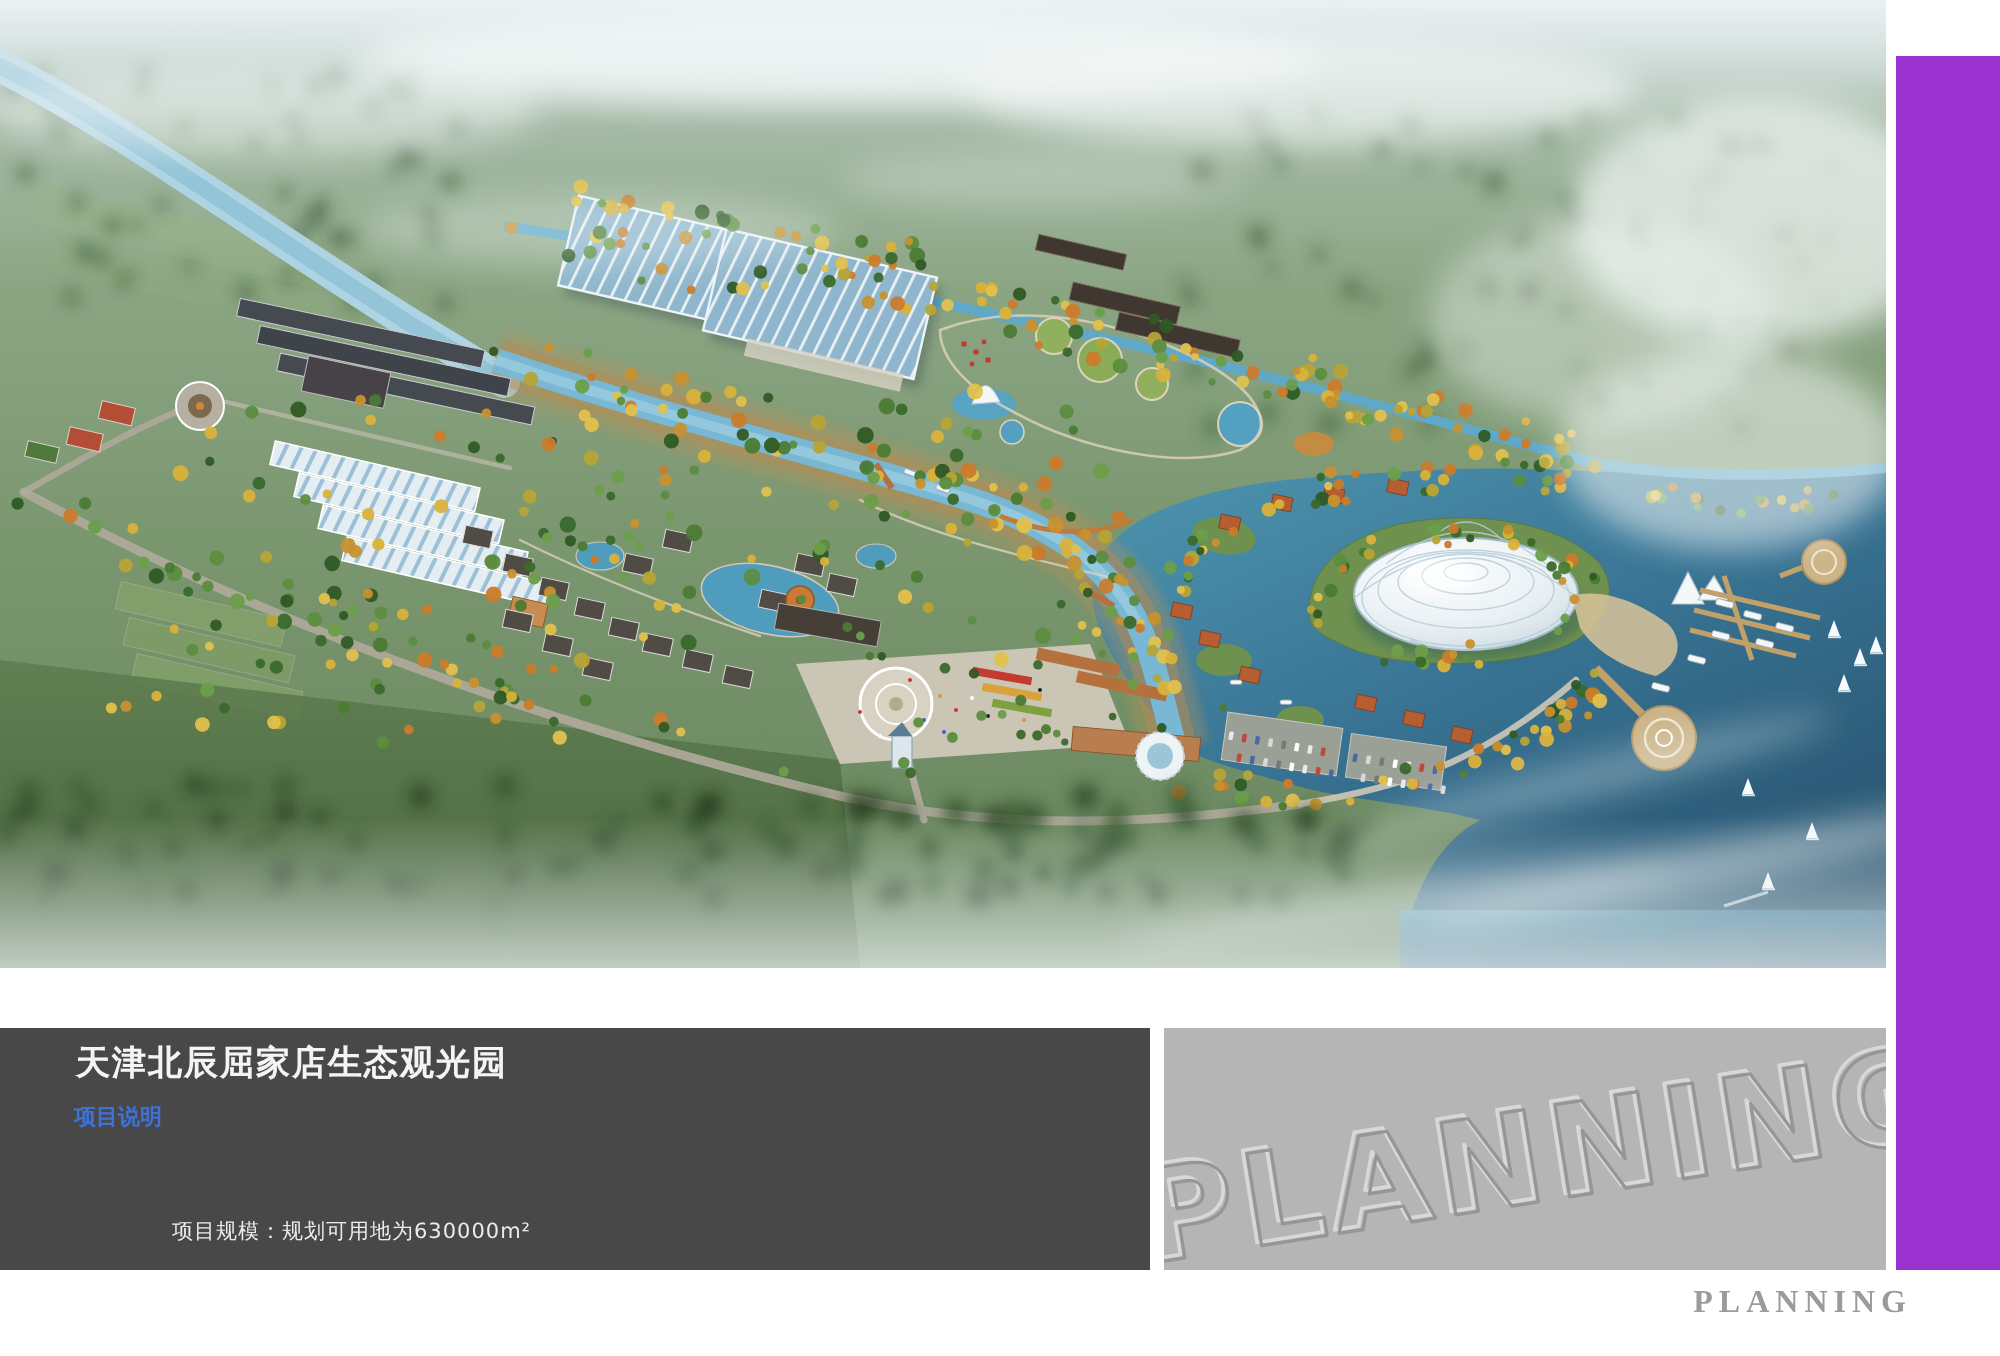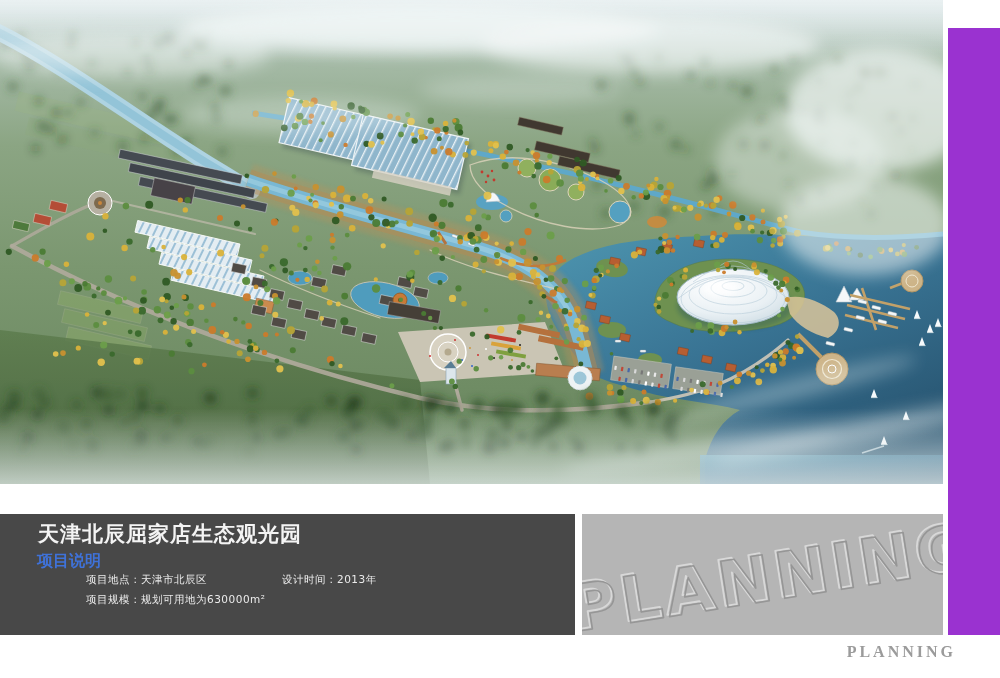--- a/index.html
+++ b/index.html
@@ -2,26 +2,26 @@
 <html><head>
 <meta charset="utf-8">
 <style>
   html,body{margin:0;padding:0;}
   body{width:1000px;height:678px;position:relative;background:#ffffff;
        font-family:"DejaVu Sans",sans-serif;overflow:hidden;}
   .abs{position:absolute;}
   #artwork{left:0;top:25;width:943px;height:484px;}
   #accent-bar{left:948px;top:28px;width:52px;height:607px;background:#9a32d0;}
   #info-panel{left:0;top:514px;width:575px;height:121px;background:#484848;}
-  .info-title{position:absolute;left:38px;top:6px;font-size:21px;font-weight:bold;
+  .info-title{position:absolute;left:38px;top:6px;font-size:17px;font-weight:bold;
               color:#f4f4f4;letter-spacing:1px;}
-  .info-tag{position:absolute;left:37px;top:37px;font-size:16px;font-weight:bold;color:#3f72d9;}
+  .info-tag{position:absolute;left:37px;top:37px;font-size:11px;font-weight:bold;color:#3f72d9;}
   .info-row{position:absolute;left:86px;right:8px;font-size:10.5px;color:#ebebeb;letter-spacing:.5px;}
   .info-row .r{position:absolute;left:196px;}
-  .r1{top:37px}.r2{top:59px}.r3{top:79px}.r4{top:101px;left:135px;}
+  .r1{top:37px}.r2{top:59px}.r3{top:95px}.r4{top:101px;left:135px;}
   #gray-panel{left:582px;top:514px;width:361px;height:121px;background:#b5b5b5;overflow:hidden;}
   .wm-text{font-family:"DejaVu Sans",sans-serif;font-weight:bold;font-size:64px;
            letter-spacing:4px;fill:none;stroke-linejoin:round;}
   .wm-light{stroke:#d8d8d8;stroke-width:1.8px;}
   .wm-dark{stroke:#969696;stroke-width:1.6px;}
   #footer-brand{top:643px;right:44px;font-family:"Liberation Serif",serif;font-weight:bold;
                 font-size:16px;letter-spacing:3px;color:#9b9b9b;}
 </style>
 </head>
 <body>
@@ -1229,24 +1229,20 @@
     <rect x="0" y="408" width="943" height="76" fill="url(#fogG)"></rect>
   </g>
 </svg>
 </div>
 
 <div id="accent-bar" class="abs"></div>
 
 <div id="info-panel" class="abs">
   <div class="info-title">天津北辰屈家店生态观光园</div>
   <div class="info-tag">项目说明</div>
-  <div class="info-row r2">
-    <span class="l">项目地点：天津市北辰区</span>
-    <span class="r">设计时间：2013年</span>
-  </div>
   <div class="info-row r3">
     <span class="l">项目规模：规划可用地为630000m²</span>
   </div>
 </div>
 
 <div id="gray-panel" class="abs">
   <svg width="361" height="121" viewBox="0 0 361 121">
     <g transform="rotate(-9 178 60)">
       <text x="-16" y="86" class="wm-text wm-light">PLANNING</text>
       <text x="-14" y="88" class="wm-text wm-dark">PLANNING</text>

